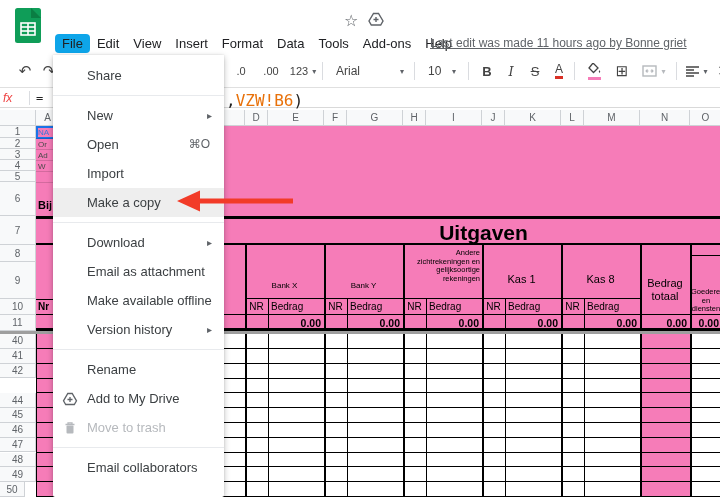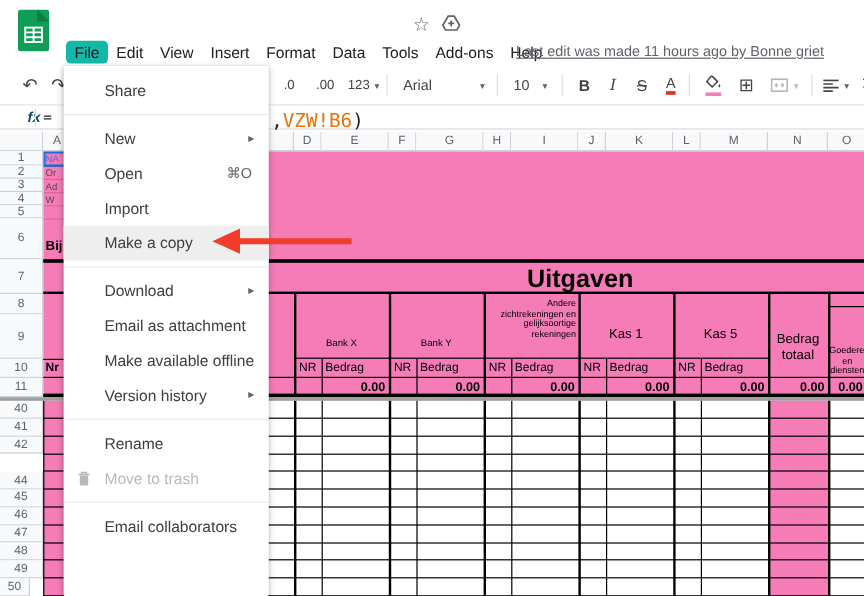--- a/index.html
+++ b/index.html
@@ -9,37 +9,37 @@
   #stage { position:relative; width:720px; height:497px; overflow:hidden; background:#fff; }
 
   
   #topbar { position:absolute; left:0; top:0; width:720px; height:55px; background:#fff; }
   #sheets-logo { position:absolute; left:15px; top:8px; width:26px; height:35px; }
   #doc-title { position:absolute; left:61px; top:9px; font-size:18px; font-weight:600; color:#1b1b1b; letter-spacing:.2px; white-space:nowrap; }
   #star { position:absolute; left:344px; top:11px; font-size:16px; color:#5f6368; }
   #drive-move { position:absolute; left:368px; top:12px; }
   #menubar { position:absolute; left:55px; top:33px; height:20px; display:flex; align-items:center; }
   .mitem { font-size:13px; color:#202124; padding:2px 7px; border-radius:4px; white-space:nowrap; }
-  .mitem.active { background:#14b8a6; }
+  .mitem.active { background:#0ea5e9; }
   #lastedit { font-size:12px; color:#5f6368; text-decoration:underline; white-space:nowrap; }
 
   
   #toolbar { position:absolute; left:0; top:55px; width:720px; height:33px; background:#fff;
     border-bottom:1px solid #e0e0e0; color:#444; }
   .tb { position:absolute; top:0; height:32px; display:flex; align-items:center; justify-content:center;
     font-size:12px; color:#444; white-space:nowrap; }
   .tsep { position:absolute; top:7px; width:1px; height:18px; background:#dadce0; }
   .caret { font-size:8px; color:#5f6368; margin-left:4px; }
   .under-red { border-bottom:3px solid #d93025; padding-bottom:0px; line-height:13px; }
   .under-pink { border-bottom:3px solid #f67cb8; padding-bottom:1px; line-height:12px; }
   .disabled { color:#b6b9bd !important; }
 
   
   #fbar { position:absolute; left:0; top:88px; width:720px; height:20px; background:#fff; border-bottom:1px solid #d9d9d9; }
-  #fx { position:absolute; left:23px; top:3px; font-size:12px; font-style:italic; color:#0c4a6e;font-weight:bold; }
+  #fx { position:absolute; left:3px; top:3px; font-size:12px; font-style:italic; color:#ef4444; }
   #fbar-sep { position:absolute; left:29px; top:3px; width:1px; height:14px; background:#dadce0; }
   #feq { position:absolute; left:36px; top:3px; font-size:12px; color:#222; font-family:"DejaVu Sans Mono",monospace; }
   #ftail { position:absolute; left:226px; top:3px; font-size:16px; font-family:"DejaVu Sans Mono",monospace; color:#222; }
   #ftail .ref { color:#e8710a; }
 
   
   #grid { position:absolute; left:0; top:110px; width:720px; height:387px; overflow:hidden; background:#fff; }
   .colh, .rowh { position:absolute; background:#f8f9fa; color:#5f6368; font-size:10px;
     display:flex; align-items:center; justify-content:center;
     border-right:1px solid #cfd2d6; border-bottom:1px solid #cfd2d6; }
@@ -145,21 +145,21 @@
         <div class="gline" style="left:690px;top:135px;width:2px;height:86px;"></div>
         <div class="gline" style="left:268px;top:189px;width:1px;height:32px;"></div>
         <div class="gline" style="left:347px;top:189px;width:1px;height:32px;"></div>
         <div class="gline" style="left:426px;top:189px;width:1px;height:32px;"></div>
         <div class="gline" style="left:505px;top:189px;width:1px;height:32px;"></div>
         <div class="gline" style="left:584px;top:189px;width:1px;height:32px;"></div>
         <div class="glabel" style="left:247px;width:75px;top:171px;font-size:8px;">Bank X</div>
         <div class="glabel" style="left:326px;width:75px;top:171px;font-size:8px;">Bank Y</div>
         <div class="glabel" style="left:405px;width:75px;top:139px;font-size:7.5px;line-height:8.6px;text-align:right;">Andere zichtrekeningen en gelijksoortige rekeningen</div>
         <div class="glabel" style="left:484px;width:75px;top:163px;font-size:11px;">Kas 1</div>
-        <div class="glabel" style="left:563px;width:75px;top:163px;font-size:11px;">Kas 5</div>
+        <div class="glabel" style="left:563px;width:75px;top:163px;font-size:11px;">Kas 8</div>
         <div class="glabel" style="left:641px;top:167px;width:48px;font-size:11px;line-height:13px;">Bedrag totaal</div>
         <div class="glabel" style="left:691px;top:178px;width:30px;font-size:7.5px;line-height:8.6px;">Goederen en diensten</div>
         <div class="subhdr" style="left:245px;top:191px;width:23px;text-align:center;">NR</div>
         <div class="subhdr" style="left:271px;top:191px;">Bedrag</div>
         <div class="subhdr" style="left:324px;top:191px;width:23px;text-align:center;">NR</div>
         <div class="subhdr" style="left:350px;top:191px;">Bedrag</div>
         <div class="subhdr" style="left:403px;top:191px;width:23px;text-align:center;">NR</div>
         <div class="subhdr" style="left:429px;top:191px;">Bedrag</div>
         <div class="subhdr" style="left:482px;top:191px;width:23px;text-align:center;">NR</div>
         <div class="subhdr" style="left:508px;top:191px;">Bedrag</div>
@@ -300,20 +300,24 @@
       <div class="fm-item"><span>Open</span><span class="fm-short">⌘O</span></div>
       <div class="fm-item"><span>Import</span></div>
       <div class="fm-item hl"><span>Make a copy</span></div>
       <div class="fm-div"></div>
       <div class="fm-item"><span>Download</span><span class="fm-sub">▸</span></div>
       <div class="fm-item"><span>Email as attachment</span></div>
       <div class="fm-item"><span>Make available offline</span></div>
       <div class="fm-item"><span>Version history</span><span class="fm-sub">▸</span></div>
       <div class="fm-div"></div>
       <div class="fm-item"><span>Rename</span></div>
+      <div class="fm-item"><span>Add to My Drive</span><svg class="fm-ico" viewBox="0 0 16 16">
+          <path d="M5.8 2.5 L10.2 2.5 L14.5 9.8 L12.3 13.5 L3.7 13.5 L1.5 9.8 Z" fill="none" stroke="#5f6368" stroke-width="1.3"></path>
+          <path d="M8 6 L8 11 M5.5 8.5 L10.5 8.5" stroke="#5f6368" stroke-width="1.3"></path>
+        </svg></div>
       <div class="fm-item dis"><span>Move to trash</span><svg class="fm-ico" viewBox="0 0 16 16">
           <path d="M3.5 4.5 L12.5 4.5 M6 4 L6 2.8 L10 2.8 L10 4" fill="none" stroke="#b6b9bd" stroke-width="1.3"></path>
           <rect x="4.5" y="5.5" width="7" height="8" rx="1" fill="#b6b9bd"></rect>
         </svg></div>
       <div class="fm-div"></div>
       <div class="fm-item"><span>Email collaborators</span></div>
     </div>
 
   <svg id="arrow" width="126" height="28" viewBox="0 0 126 28">
     <path d="M7 14 L30 3.5 L30 11.5 L123 11.5 L123 16.5 L30 16.5 L30 24.5 Z" fill="#f23b28"></path>

